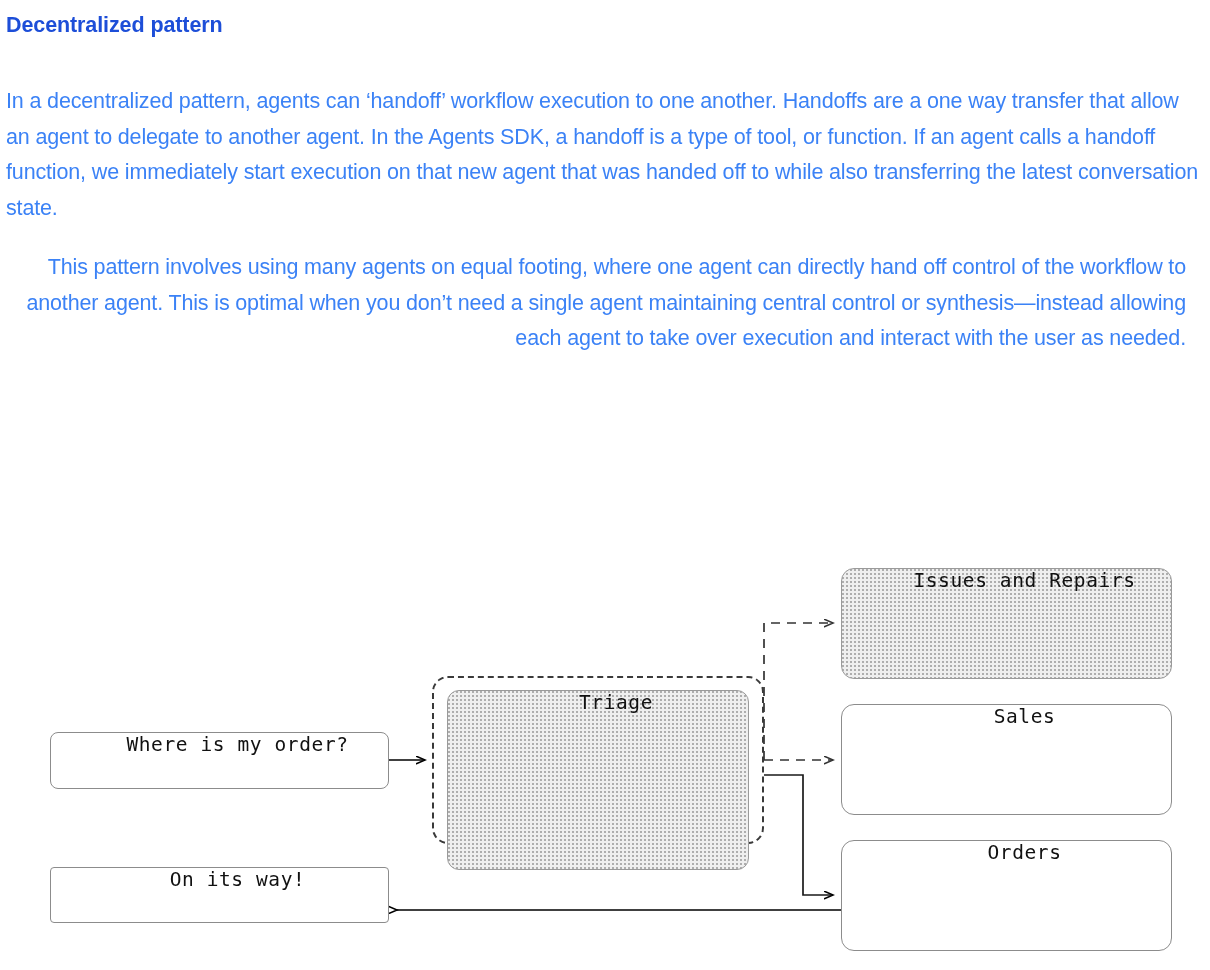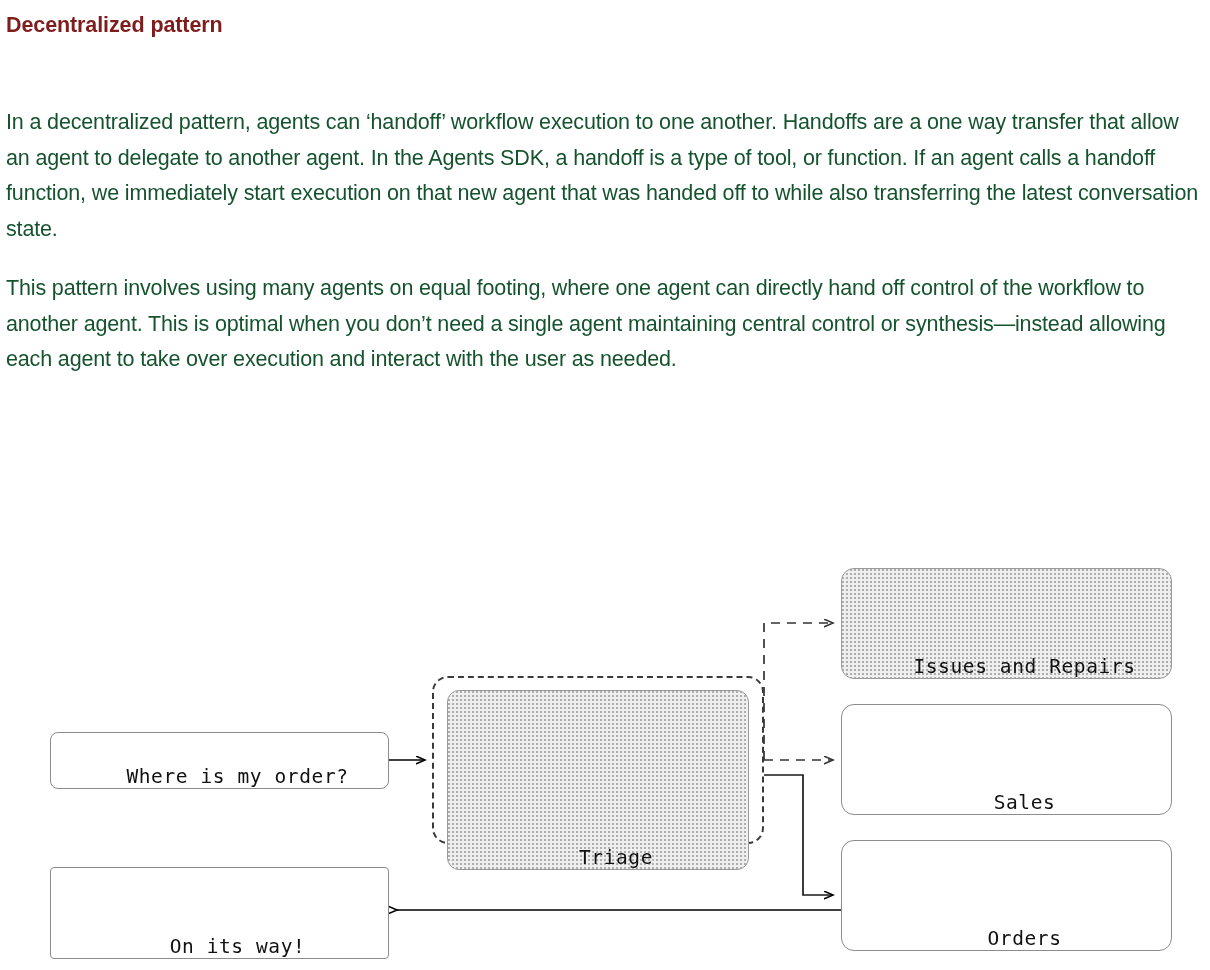--- a/index.html
+++ b/index.html
@@ -29,33 +29,34 @@
     position: absolute;
     left: 6px;
     top: 10px;
     width: 1198px;
   }
   .article-title {
     font-size: 21.5px;
     font-weight: 700;
     line-height: 30px;
     letter-spacing: -0.1px;
-    margin: 0 0 65px 0;
-    color: #7f1d1d;
+    margin: 0 0 44px 0;
+    color: #1d4ed8;
   }
   .article-para {
     font-size: 21.5px;
     line-height: 35.5px;
     letter-spacing: -0.15px;
     margin: 0 0 24px 0;
-    color: #14532d;
+    color: #3b82f6;
     max-width: 1196px;
   }
   .article-para.p2 {
     max-width: 1180px;
+    text-align: right;
   }
 
   
   .diagram {
     position: absolute;
     left: 0;
     top: 440px;
     width: 1210px;
     height: 530px;
   }
@@ -64,21 +65,21 @@
     left: 0; top: 0;
     width: 1210px;
     height: 530px;
     overflow: visible;
   }
 
   .node {
     position: absolute;
     box-sizing: border-box;
     display: flex;
-    align-items: flex-end;
+    align-items: flex-start;
     justify-content: center;
     font-family: "DejaVu Sans Mono", "Liberation Mono", monospace;
     font-size: 19.5px;
     letter-spacing: 0.6px;
     color: #111111;
     border-radius: 13px;
     background: #ffffff;
     border: 1.3px solid #8c8c8c;
     z-index: 3;
     padding-left: 36px;
@@ -102,21 +103,21 @@
     border-radius: 16px;
     background: transparent;
     z-index: 2;
   }
 
   
   #node-issues   { left: 841px;  top: 128px; width: 331px;  height: 111px; }
   #node-sales    { left: 841px;  top: 264px; width: 331px;  height: 111px; }
   #node-orders   { left: 841px;  top: 400px; width: 331px;  height: 111px; }
   #node-question { left: 50px;   top: 292px; width: 339px;  height: 57px;  border-radius: 8px; }
-  #node-answer   { left: 50px;   top: 427px; width: 339px;  height: 92px;  border-radius: 4px; }
+  #node-answer   { left: 50px;   top: 427px; width: 339px;  height: 56px;  border-radius: 4px; }
   #group-triage  { left: 432px;  top: 236px; width: 332px;  height: 168px; }
   #node-triage   { left: 447px;  top: 250px; width: 302px;  height: 180px; border-radius: 12px; }
 </style>
 </head>
 <body>
 
 <div class="page">
 
   <div class="article">
     <h1 class="article-title">Decentralized pattern</h1>

